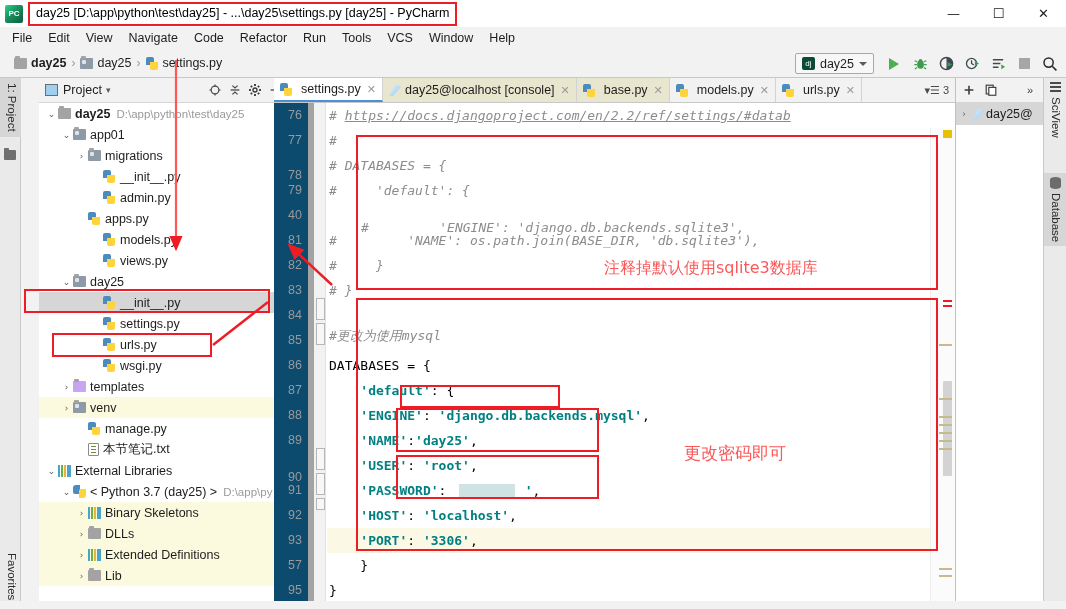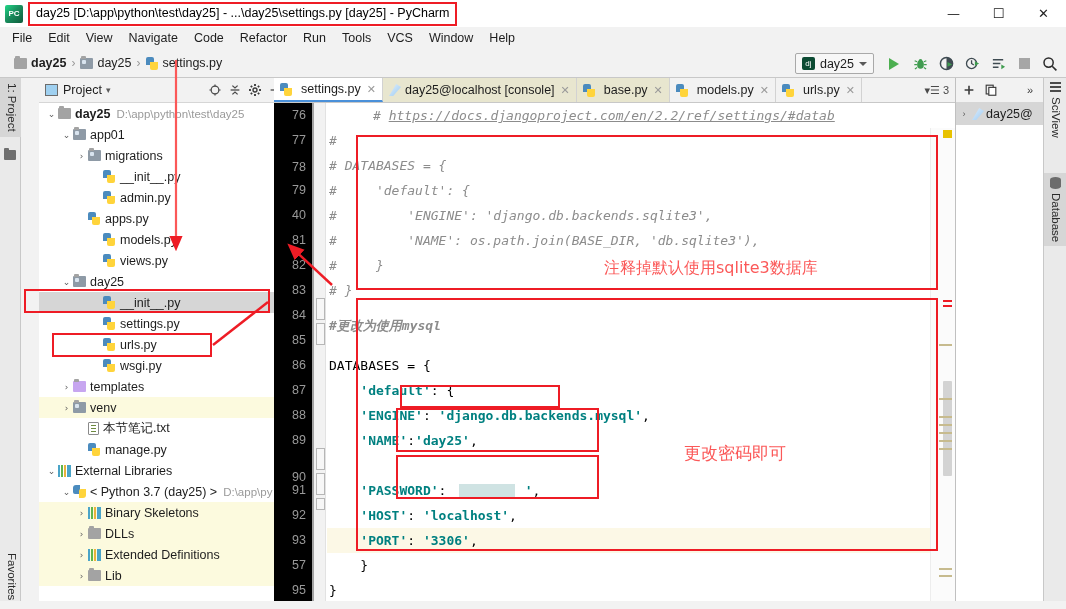--- a/index.html
+++ b/index.html
@@ -207,21 +207,21 @@
   }
   .tabbar-right { margin-left: auto; display: flex; align-items: center; padding: 0 6px; color: #4a4a4a;
                   font-size: 11px; }
 
   .editor {
     position: absolute; left: 0; top: 25px; right: 0; bottom: 0; background: #ffffff;
     overflow: hidden;
   }
   .gutter {
     position: absolute; left: 0; top: 0; width: 40px; bottom: 0;
-    background: #000000; border-right: 2px solid #a3a3a3;
+    background: #0c4a6e; border-right: 6px solid #a3a3a3;
   }
   .fold-col {
     position: absolute; left: 40px; top: 0; width: 12px; bottom: 0; background: #f2f2f2;
     border-right: 1px solid #e2e2e2;
   }
   .codearea {
     position: absolute; left: 53px; top: 0; right: 25px; bottom: 0;
     font-family: "DejaVu Sans Mono", monospace; font-size: 13px;
   }
   .cline { position: absolute; left: 0; right: -25px; height: 25px; }
@@ -513,27 +513,27 @@
           <span class="ico-folder tpl"></span>
           <span class="tlabel">templates</span>
         </div>
         <div class="trow lib" style="padding-left: 21px;">
           <span class="arrow">›</span>
           <span class="ico-folder src"></span>
           <span class="tlabel">venv</span>
         </div>
         <div class="trow" style="padding-left: 36px;">
           <span class="arrow"></span>
+          <span class="ico-py"></span>
+          <span class="tlabel">manage.py</span>
+        </div>
+        <div class="trow" style="padding-left: 36px;">
+          <span class="arrow"></span>
           <span class="ico-txt"></span>
           <span class="tlabel">本节笔记.txt</span>
-        </div>
-        <div class="trow" style="padding-left: 36px;">
-          <span class="arrow"></span>
-          <span class="ico-py"></span>
-          <span class="tlabel">manage.py</span>
         </div>
         <div class="trow" style="padding-left: 6px;">
           <span class="arrow">⌄</span>
           <span class="ico-lib"></span>
           <span class="tlabel">External Libraries</span>
         </div>
         <div class="trow" style="padding-left: 21px;">
           <span class="arrow">⌄</span>
           <span class="ico-pylogo"></span>
           <span class="tlabel">&lt; Python 3.7 (day25) &gt;</span>
@@ -589,21 +589,21 @@
         <span>urls.py</span>
         <span class="x">✕</span>
       </div>
       <div class="tabbar-right">▾☰ 3</div>
     </div>
 
     <div class="editor">
       <div class="gutter" id="gutter">
           <div class="lnum" style="top: 0px;">76</div>
           <div class="lnum" style="top: 25px;">77</div>
-          <div class="lnum" style="top: 52px; text-align: center;">78</div>
+          <div class="lnum" style="top: 60px; text-align: center;">78</div>
           <div class="lnum" style="top: 75px;">79</div>
           <div class="lnum" style="top: 100px;">40</div>
           <div class="lnum" style="top: 125px;">81</div>
           <div class="lnum" style="top: 150px;">82</div>
           <div class="lnum" style="top: 175px;">83</div>
           <div class="lnum" style="top: 200px;">84</div>
           <div class="lnum" style="top: 225px;">85</div>
           <div class="lnum" style="top: 250px;">86</div>
           <div class="lnum" style="top: 275px;">87</div>
           <div class="lnum" style="top: 300px;">88</div>
@@ -618,48 +618,49 @@
         </div>
       <div class="fold-col" id="foldcol">
           <div style="position: absolute; left: 2px; top: 195px; width: 9px; height: 22px; border: 1px solid rgb(182, 182, 182); background: rgb(247, 247, 247);"></div>
           <div style="position: absolute; left: 2px; top: 220px; width: 9px; height: 22px; border: 1px solid rgb(182, 182, 182); background: rgb(247, 247, 247);"></div>
           <div style="position: absolute; left: 2px; top: 345px; width: 9px; height: 22px; border: 1px solid rgb(182, 182, 182); background: rgb(247, 247, 247);"></div>
           <div style="position: absolute; left: 2px; top: 370px; width: 9px; height: 22px; border: 1px solid rgb(182, 182, 182); background: rgb(247, 247, 247);"></div>
           <div style="position: absolute; left: 2px; top: 395px; width: 9px; height: 12px; border: 1px solid rgb(182, 182, 182); background: rgb(247, 247, 247);"></div>
         </div>
       <div class="codearea" id="codearea">
           <div class="cline" style="top: 0px;"></div>
-          <div class="ctext" style="top: 0px; margin-left: 44px;"><span class="cmt"># </span><span class="cmt-link">https://docs.djangoproject.com/en/2.2/ref/settings/#datab</span></div>
+          <div class="ctext" style="top: 0px;"><span class="cmt"># </span><span class="cmt-link">https://docs.djangoproject.com/en/2.2/ref/settings/#datab</span></div>
           <div class="cline" style="top: 25px;"></div>
           <div class="ctext" style="top: 25px;"><span class="cmt">#</span></div>
           <div class="cline" style="top: 50px;"></div>
           <div class="ctext" style="top: 50px;"><span class="cmt"># DATABASES = {</span></div>
           <div class="cline" style="top: 75px;"></div>
           <div class="ctext" style="top: 75px;"><span class="cmt">#     'default': {</span></div>
           <div class="cline" style="top: 100px;"></div>
-          <div class="ctext" style="top: 100px;"><span class="cmt">#         'ENGINE': 'django.db.backends.sqlite3',</span></div>
+          <div class="ctext" style="top: 112px; margin-left: 32px;"><span class="cmt">#         'ENGINE': 'django.db.backends.sqlite3',</span></div>
           <div class="cline" style="top: 125px;"></div>
           <div class="ctext" style="top: 125px;"><span class="cmt">#         'NAME': os.path.join(BASE_DIR, 'db.sqlite3'),</span></div>
           <div class="cline" style="top: 150px;"></div>
           <div class="ctext" style="top: 150px;"><span class="cmt">#     }</span></div>
           <div class="cline" style="top: 175px;"></div>
           <div class="ctext" style="top: 175px;"><span class="cmt"># }</span></div>
           <div class="cline" style="top: 200px;"></div>
           <div class="ctext" style="top: 200px;"></div>
           <div class="cline" style="top: 225px;"></div>
-          <div class="ctext" style="top: 210px; font-weight: bold;"><span class="cmt">#更改为使用mysql</span></div>
+          <div class="ctext" style="top: 220px;"><span class="cmt">#更改为使用mysql</span></div>
           <div class="cline" style="top: 250px;"></div>
           <div class="ctext" style="top: 250px;"><span class="plain">DATABASES = {</span></div>
           <div class="cline" style="top: 275px;"></div>
           <div class="ctext" style="top: 275px;"><span class="plain">    </span><span class="str">'default'</span><span class="plain">: {</span></div>
           <div class="cline" style="top: 300px;"></div>
           <div class="ctext" style="top: 300px;"><span class="plain">    </span><span class="str">'ENGINE'</span><span class="plain">: </span><span class="str">'django.db.backends.mysql'</span><span class="plain">,</span></div>
           <div class="cline" style="top: 325px;"></div>
           <div class="ctext" style="top: 325px;"><span class="plain">    </span><span class="str">'NAME'</span><span class="plain">:</span><span class="str">'day25'</span><span class="plain">,</span></div>
           <div class="cline" style="top: 350px;"></div>
+          <div class="ctext" style="top: 350px;"><span class="plain">    </span><span class="str">'USER'</span><span class="plain">: </span><span class="str">'root'</span><span class="plain">,</span></div>
           <div class="cline" style="top: 375px;"></div>
           <div class="ctext" style="top: 375px; position: absolute;"><span class="plain">    </span><span class="str">'PASSWORD'</span><span class="plain">:  </span><span class="str">'&nbsp;&nbsp;&nbsp;&nbsp;&nbsp;&nbsp;&nbsp;'</span><span class="plain">,</span><span style="position: absolute; left: 130px; top: 6px; width: 56px; height: 13px; background: rgb(207, 227, 227);"></span></div>
           <div class="cline" style="top: 400px;"></div>
           <div class="ctext" style="top: 400px; text-align: right;"><span class="plain">    </span><span class="str">'HOST'</span><span class="plain">: </span><span class="str">'localhost'</span><span class="plain">,</span></div>
           <div class="cline hl" style="top: 425px;"></div>
           <div class="ctext" style="top: 425px;"><span class="plain">    </span><span class="str">'PORT'</span><span class="plain">: </span><span class="str">'3306'</span><span class="plain">,</span></div>
           <div class="cline" style="top: 450px;"></div>
           <div class="ctext" style="top: 450px;"><span class="plain">    }</span></div>
           <div class="cline" style="top: 475px;"></div>
           <div class="ctext" style="top: 475px;"><span class="plain">}</span></div>

